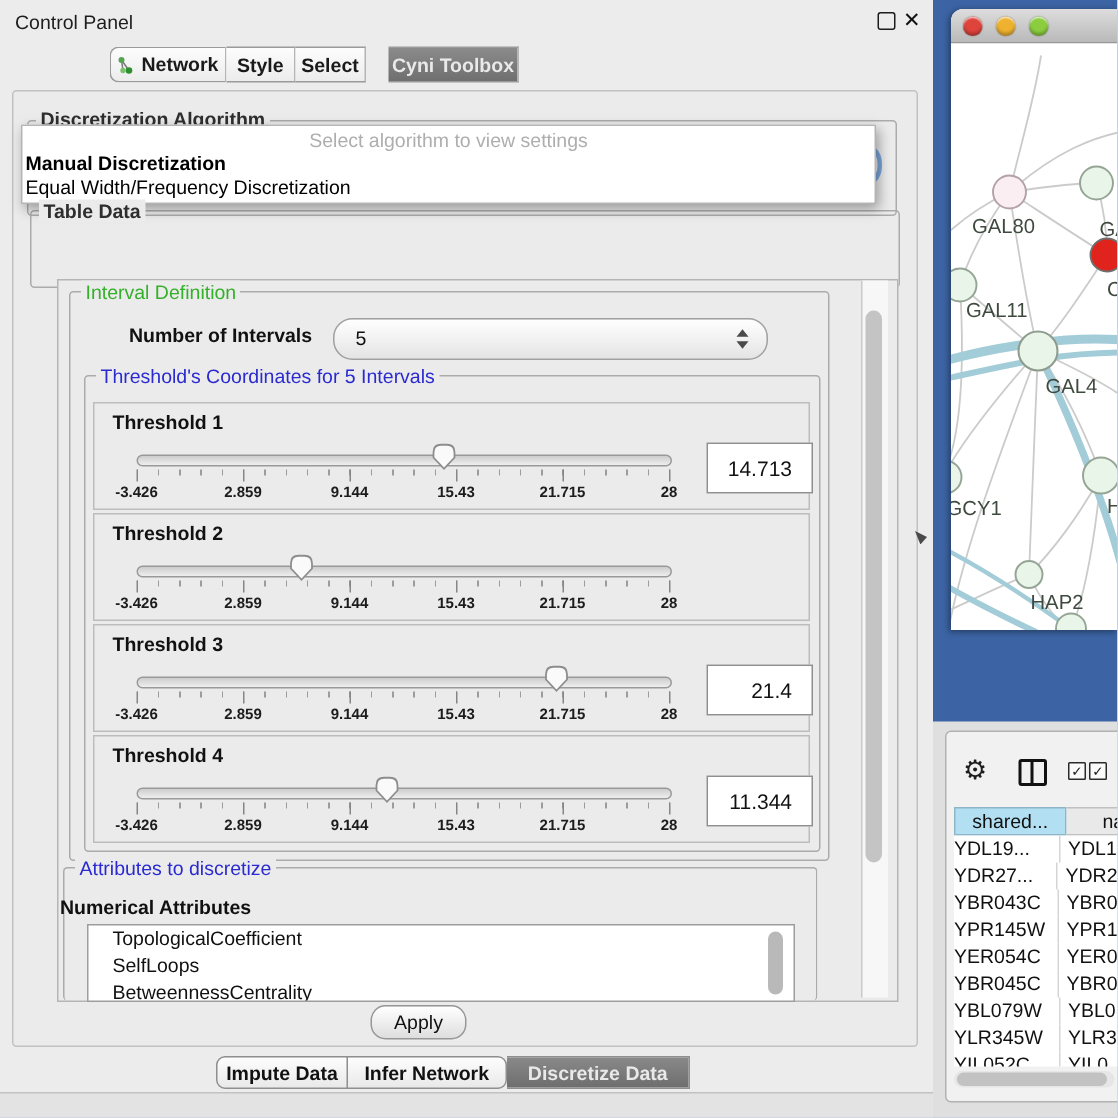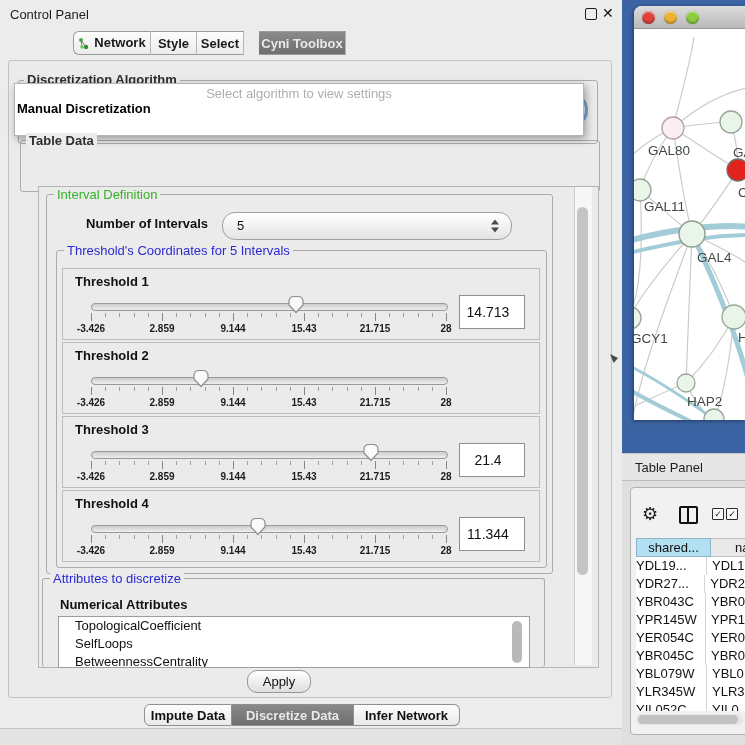--- a/index.html
+++ b/index.html
@@ -46,22 +46,22 @@
   
   .thr-row{width:478px;height:72px;border:1px solid #bdbdbd;background:#ebebeb;box-sizing:border-box;}
   .thr-label{position:absolute;left:12px;top:5px;font-size:13px;font-weight:bold;color:#111;}
   .slider-track{position:absolute;left:28px;top:34px;width:355px;height:6px;border:1px solid #999;
         border-radius:4px;background:linear-gradient(#cdcdcd,#eeeeee);}
   .tick-minor{position:absolute;left:28px;top:44px;width:356px;height:4px;
         background:repeating-linear-gradient(to right,#9c9c9c 0 1px,transparent 1px 14.2px);}
   .tick-major{position:absolute;top:44px;width:1px;height:8px;background:#868686;}
   .tick-lab{position:absolute;top:54px;width:50px;text-align:center;font-size:10px;font-weight:bold;color:#1c1c1c;}
   .thumb{position:absolute;top:26px;z-index:2;}
-  .thr-value{position:absolute;left:396px;top:26px;width:56px;height:32px;background:#fff;border:1px solid #8f8f8f;
-        font-size:14px;color:#111;line-height:32px;text-align:center;padding-right:8px;}
+  .thr-value{position:absolute;left:408px;top:26px;width:56px;height:32px;background:#fff;border:1px solid #8f8f8f;
+        font-size:14px;color:#111;line-height:32px;text-align:right;padding-right:13px;}
   .attr-list{left:58px;top:616px;width:470px;height:50px;background:#ffffff;border:1px solid #9d9d9d;overflow:hidden;}
   .attr-item{font-size:13px;color:#111;height:18px;line-height:18px;padding-left:16px;}
   .list-thumb{left:512px;top:621px;width:10px;height:42px;border-radius:5px;background:#b9b9b9;}
   .apply-btn{left:247px;top:670px;width:62px;height:21px;border:1px solid #979797;border-radius:10px;
         background:linear-gradient(#ffffff,#dedede);font-size:13px;color:#111;text-align:center;line-height:21px;}
   .mode-tabbar{left:144px;top:704px;height:23px;display:flex;}
   .mode-tab{height:22px;line-height:22px;text-align:center;font-size:13px;font-weight:600;color:#111;
         background:linear-gradient(#fdfdfd,#e9e9e9);border:1px solid #8f8f8f;border-left:none;box-sizing:border-box;}
   .mode-tab.first{border-left:1px solid #8f8f8f;border-radius:6px 0 0 6px;}
   .mode-tab.last{border-radius:0 6px 6px 0;}
@@ -131,20 +131,21 @@
 
     <div class="abs content-panel"></div>
 
     <div class="abs group" style="left:18px;top:80px;width:578px;height:62px;"></div>
     <span class="abs group-label g-dark" style="left:24px;top:72px;">Discretization Algorithm</span>
     <div class="abs focus-ring"></div>
 
     <div class="abs popup">
       <div class="popup-prompt">Select algorithm to view settings</div>
       <div class="popup-opt-b">Manual Discretization</div>
+      <div class="popup-opt">Equal Width/Frequency Discretization</div>
     </div>
 
     <div class="abs group" style="left:20px;top:140px;width:578px;height:50px;"></div>
     <span class="abs group-label g-dark" style="left:26px;top:133px;z-index:6;">Table Data</span>
 
     <div class="abs viewport"></div>
     <div class="abs vscroll"></div>
     <div class="abs vthumb"></div>
 
     <div class="abs group" style="left:46px;top:194px;width:505px;height:378px;"></div>
@@ -241,34 +242,34 @@
         <span class="tick-lab" style="left:287px">21.715</span>
         <span class="tick-lab" style="left:358px">28</span>
       <svg class="thumb" width="18" height="19" viewBox="0 0 18 19" style="left: 185.85px;">
           <path d="M2 6.5 Q2 1.5 7 1.5 L11 1.5 Q16 1.5 16 6.5 L16 10 L9 17.5 L2 10 Z" fill="#fafafa" stroke="#8d8d8d" stroke-width="1.2"></path>
         </svg>
       <div class="thr-value">11.344</div>
     </div>
 
     <div class="abs group" style="left:42px;top:578px;width:501px;height:88px;border-bottom:none;"></div>
     <span class="abs group-label g-blue" style="left:50px;top:571px;">Attributes to discretize</span>
-    <span class="abs bold13" style="left:60px;top:597px;text-align:center;">Numerical Attributes</span>
+    <span class="abs bold13" style="left:40px;top:597px;text-align:center;">Numerical Attributes</span>
     <div class="abs attr-list">
       <div class="attr-item">TopologicalCoefficient</div>
       <div class="attr-item">SelfLoops</div>
       <div class="attr-item">BetweennessCentrality</div>
     </div>
     <div class="abs list-thumb"></div>
 
     <div class="abs apply-btn">Apply</div>
 
     <div class="abs mode-tabbar">
       <div class="mode-tab first" style="width:88px;"><span>Impute Data</span></div>
+      <div class="mode-tab last" style="width:106px;"><span>Infer Network</span></div>
       <div class="mode-tab sel" style="width:122px;"><span>Discretize Data</span></div>
-      <div class="mode-tab last" style="width:106px;"><span>Infer Network</span></div>
     </div>
 
     <div class="abs bottom-strip"></div>
   </div>
 
   <div class="abs cursor"></div>
 
   <div class="abs net-window">
     <div class="net-titlebar">
       <div class="tl red"></div>
@@ -326,23 +327,20 @@
           <text x="10" y="182">GAL11</text>
           <text x="63" y="233">GAL4</text>
           <text x="-3" y="314">GCY1</text>
           <text x="104" y="313">H</text>
           <text x="53" y="377">HAP2</text>
         </g>
       </svg>
     </div>
   </div>
 
-  <div class="abs tp-title">
-    <span>Table Panel</span>
-  </div>
   <div class="abs tp-body"></div>
   <div class="abs tp-inner"></div>
   <span class="abs gear">⚙</span>
   <div class="abs split-icon"></div>
   <div class="abs cb" style="left:712px;top:508px;">✓</div>
   <div class="abs cb" style="left:726px;top:508px;">✓</div>
 
   <div class="abs tp-header">
     <div class="tp-h1">shared...</div>
     <div class="tp-h2">na</div>

